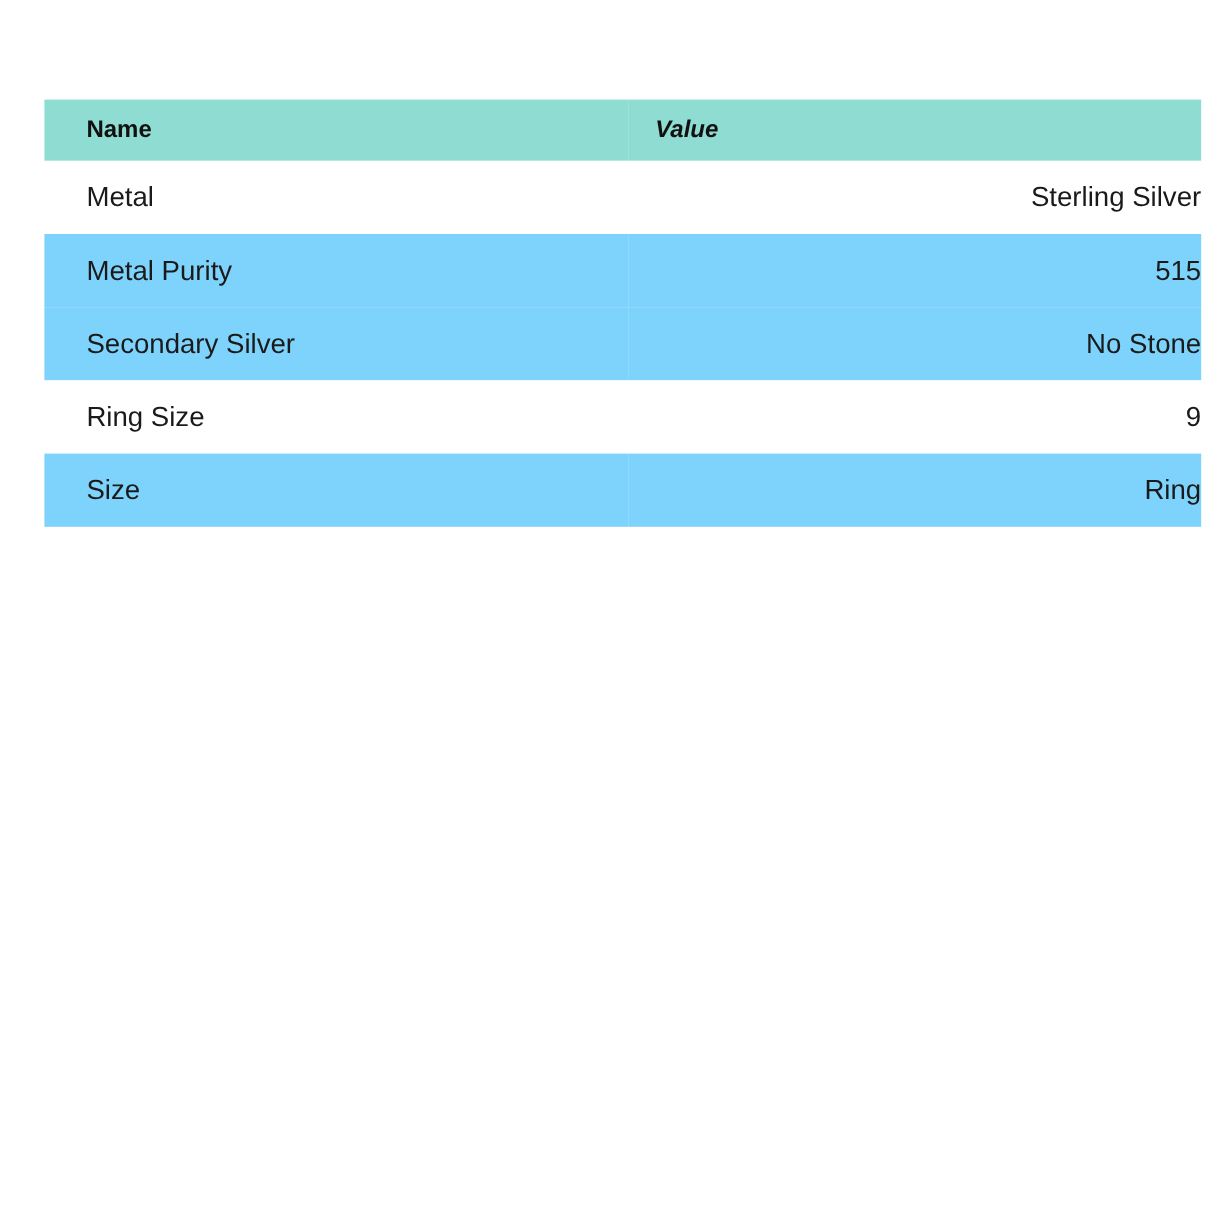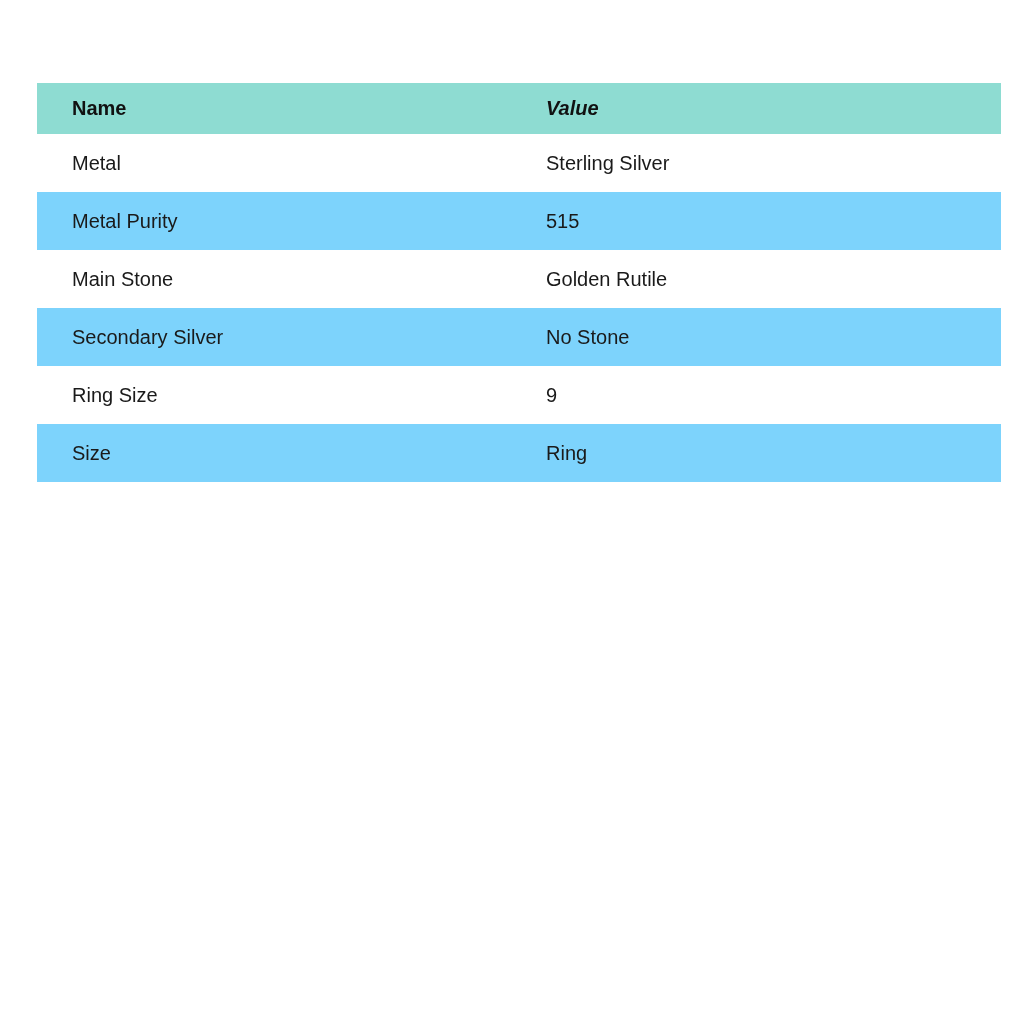--- a/index.html
+++ b/index.html
@@ -39,30 +39,31 @@
     padding: 14px 0 14px 35px;
     height: 22px;
     background: #8edcd2;
     border: none;
   }
   .spec-table th.value-head {
     padding-left: 22px;
     font-style: italic;
   }
   .spec-table td {
-    font-size: 20px;
+    font-size: 23px;
     font-weight: 400;
     color: #1a1a1a;
     padding: 17px 0 17px 35px;
     height: 24px;
     border: none;
     vertical-align: middle;
   }
   .spec-table td.value-cell {
     padding-left: 22px;
+    text-align: right;
   }
   .spec-table tbody tr.odd-row td {
     background: #ffffff;
   }
   .spec-table tbody tr.even-row td {
     background: #7dd3fc;
   }
 </style>
 </head>
 <body>
@@ -81,24 +82,20 @@
     </thead>
     <tbody>
       <tr class="odd-row">
         <td class="name-cell">Metal</td>
         <td class="value-cell">Sterling Silver</td>
       </tr>
       <tr class="even-row">
         <td class="name-cell">Metal Purity</td>
         <td class="value-cell">515</td>
       </tr>
-      <tr class="odd-row">
-        <td class="name-cell">Main Stone</td>
-        <td class="value-cell">Golden Rutile</td>
-      </tr>
       <tr class="even-row">
         <td class="name-cell">Secondary Silver</td>
         <td class="value-cell">No Stone</td>
       </tr>
       <tr class="odd-row">
         <td class="name-cell">Ring Size</td>
         <td class="value-cell">9</td>
       </tr>
       <tr class="even-row">
         <td class="name-cell">Size</td>

